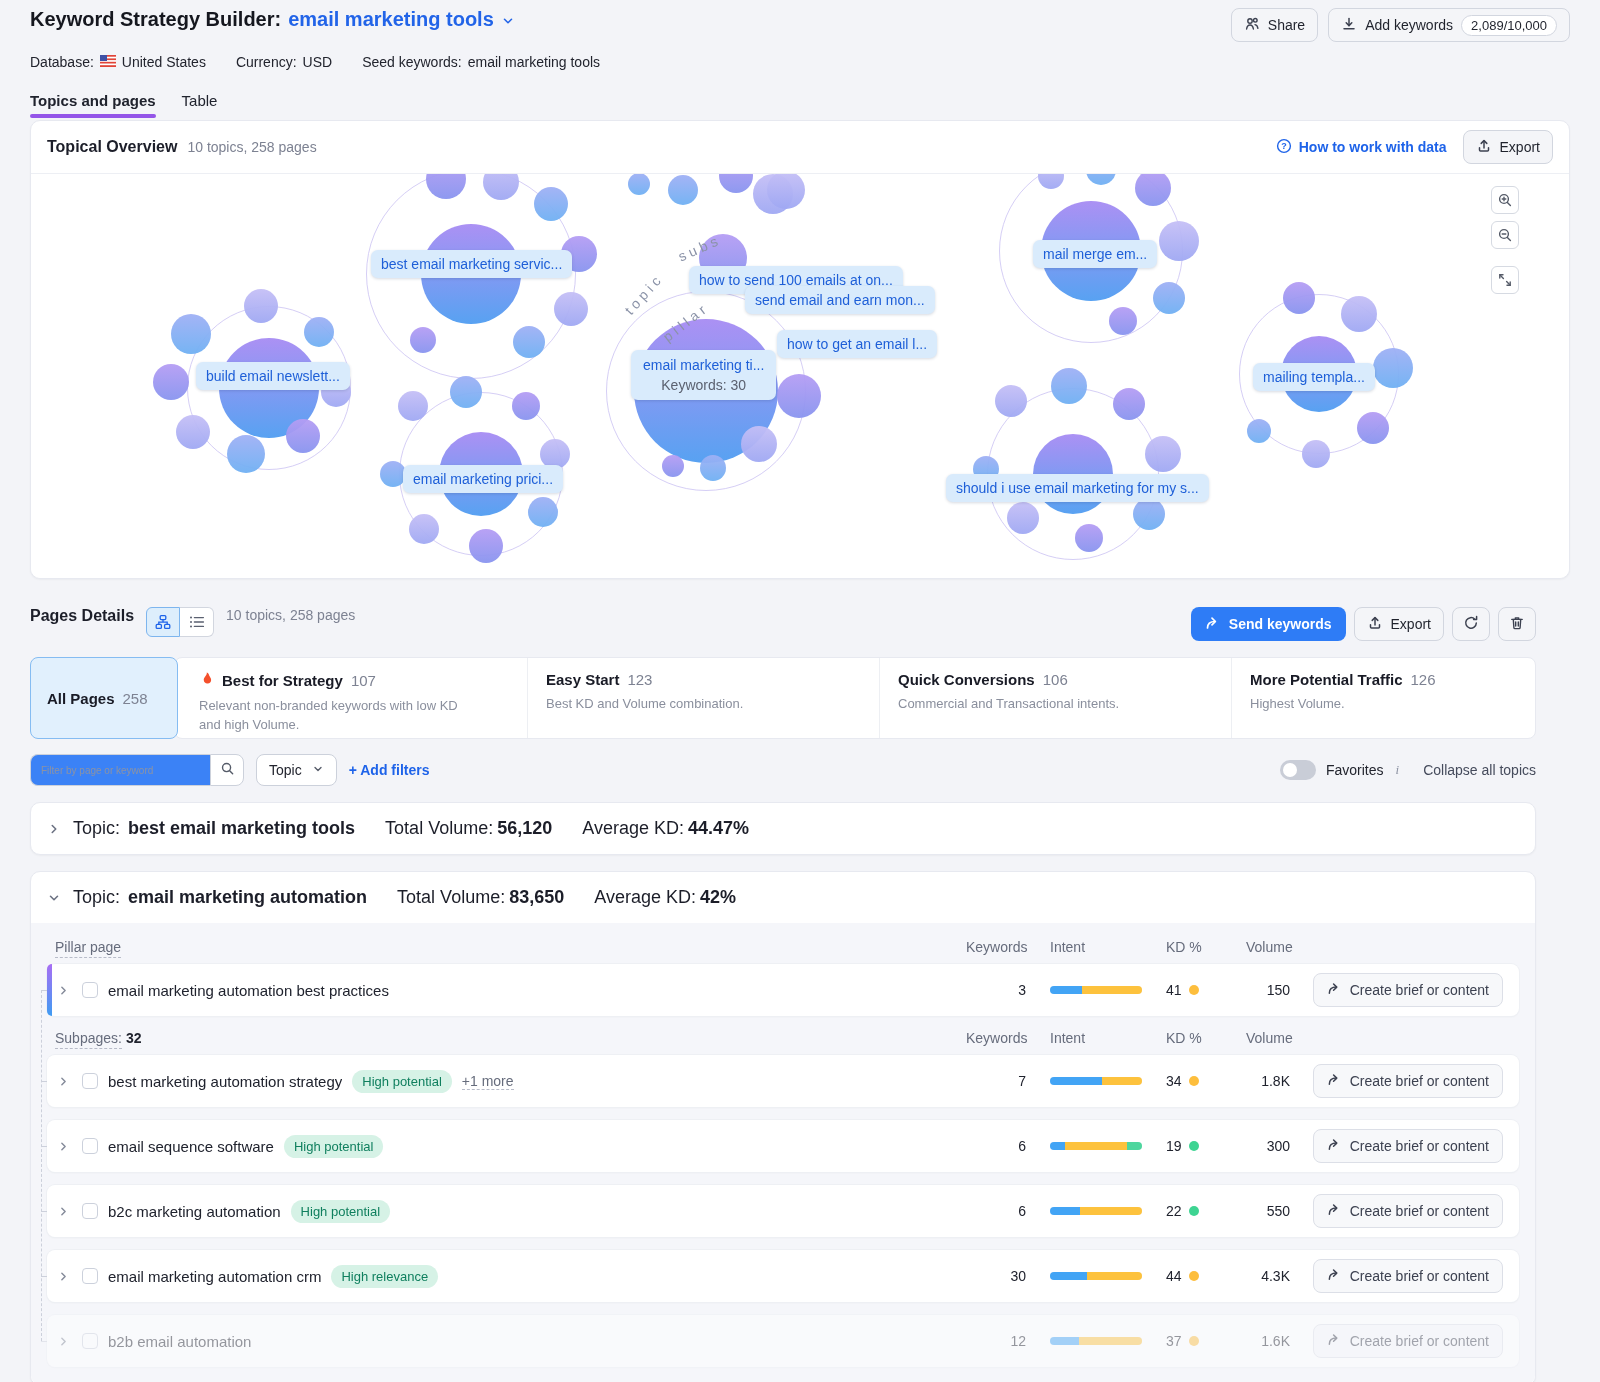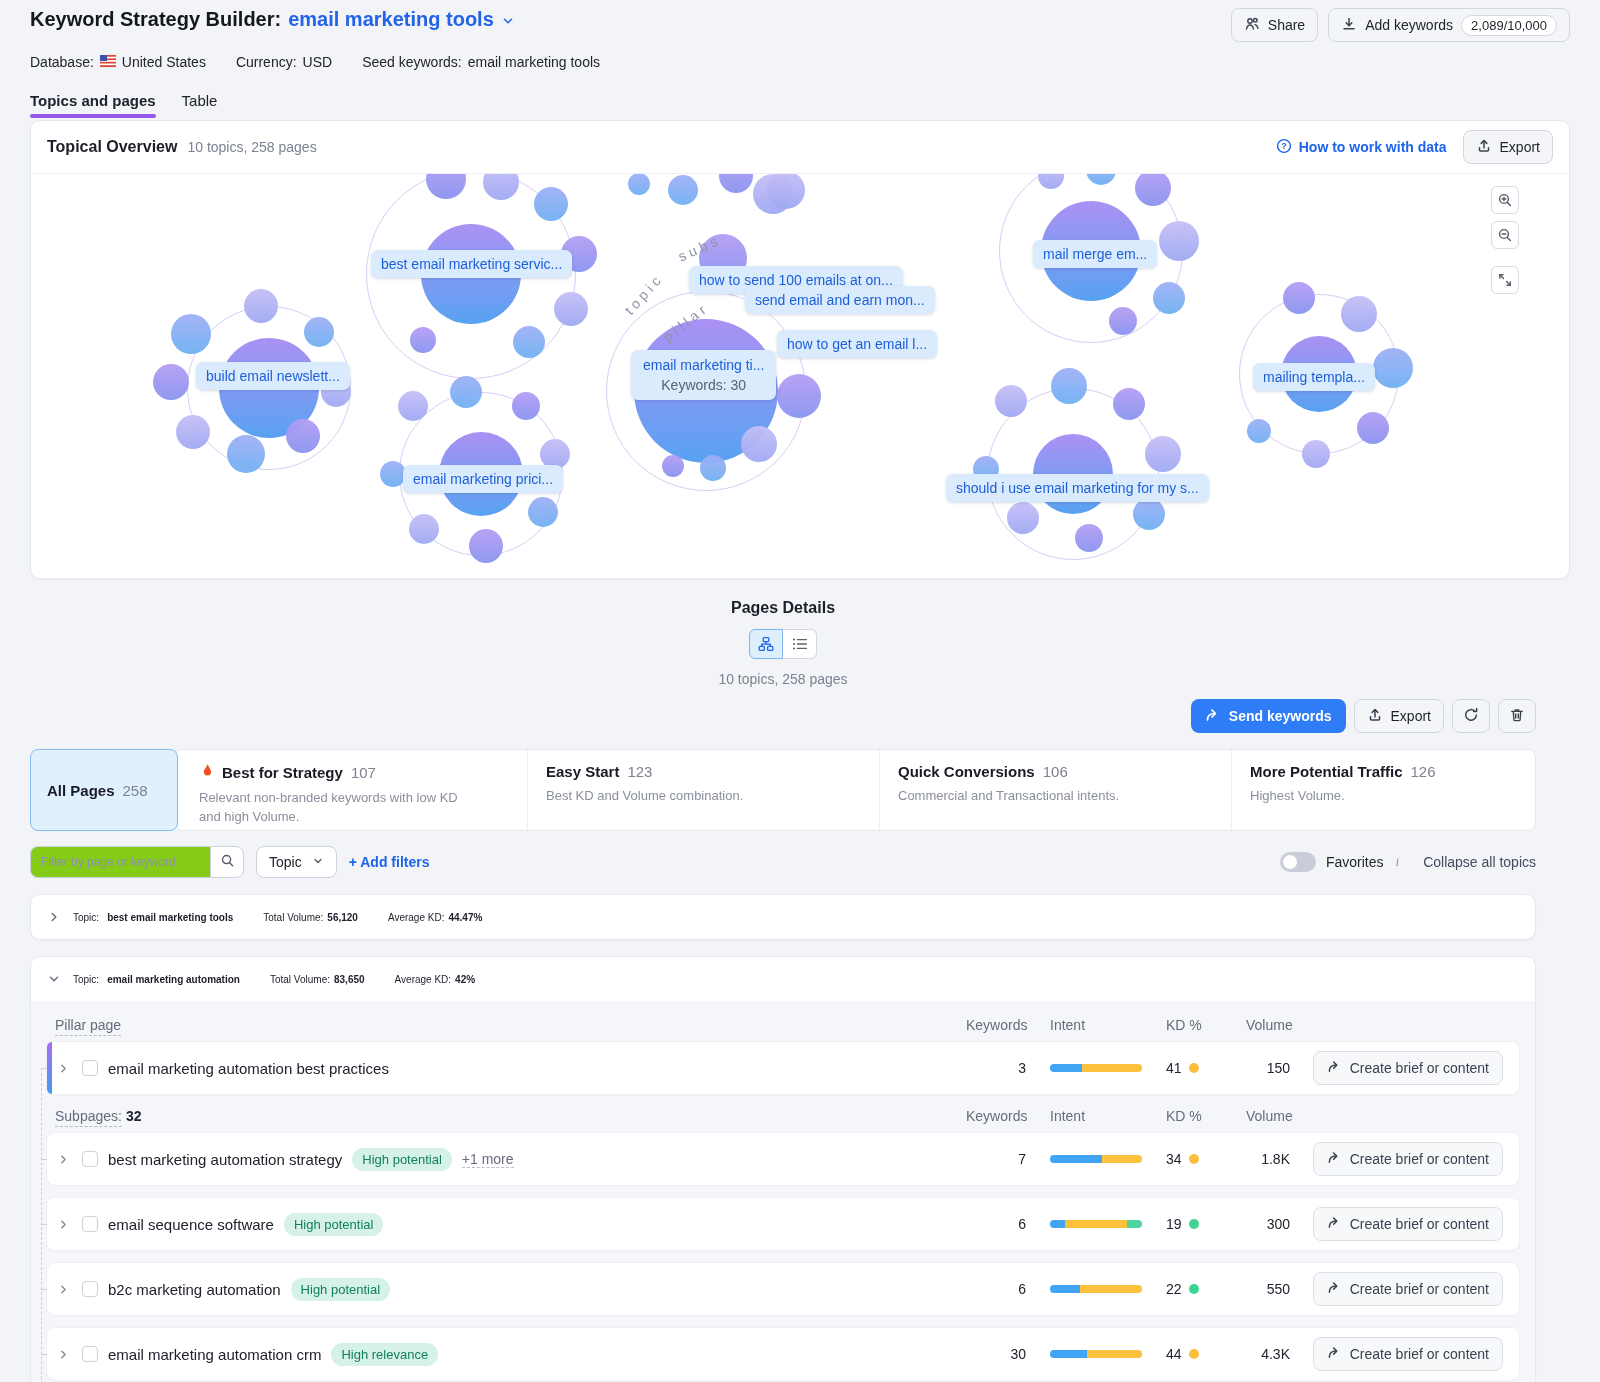--- a/index.html
+++ b/index.html
@@ -49,21 +49,21 @@
   .btip { text-align: center; padding: 8px 12px; }
   .btip .l2 { display: block; color: #5b6170; margin-top: 6px; font-size: 14px; }
   .ringword { position: absolute; z-index: 2; color: #8b93a8; font-size: 14px; letter-spacing: 4px; }
   .zoombtns { position: absolute; right: 50px; top: 12px; z-index: 5; display: flex; flex-direction: column; gap: 7px; }
   .zbtn { width: 28px; height: 28px; background: #fff; border: 1px solid #d6dae2; border-radius: 6px;
     display: flex; align-items: center; justify-content: center; color: #555b68; cursor: pointer; padding:0; }
   .zbtn.fit { margin-top: 10px; }
 
   
   .lower { margin-right: 34px; }
-  .pd-row { display: flex; align-items: center; margin-top: 20px; gap: 12px; flex-direction: column; }
+  .pd-row { display: flex; align-items: flex-start; margin-top: 28px; gap: 12px; }
   .pd-title { font-size: 16px; font-weight: 700; }
   .vtoggle { display: flex; }
   .vbtn { width: 34px; height: 30px; display: flex; align-items: center; justify-content: center;
     border: 1px solid #d2d6df; background: #fff; cursor: pointer; color:#5a6070; padding:0; }
   .vbtn.first { border-radius: 6px 0 0 6px; }
   .vbtn.last { border-radius: 0 6px 6px 0; border-left: none; }
   .vbtn.active { background: #ddeefc; border-color: #7db5ee; color: #1e63e9; }
   .pd-sub { font-size: 14px; color: #7d8292; }
   .pd-right { margin-left: auto; display: flex; gap: 8px; align-items: center; }
   .blue-btn { display: inline-flex; gap: 8px; align-items: center; height: 34px; padding: 0 14px;
@@ -81,38 +81,38 @@
   .strat-sec { padding: 13px 18px 0 18px; border-left: 1px solid #edeff3; min-height: 80px; cursor: pointer; }
   .strat-sec:first-child { border-left: none; padding-left: 24px; }
   .ss-top { display: flex; align-items: center; gap: 8px; font-size: 15px; }
   .ss-label { font-weight: 700; color:#191b26; }
   .ss-count { color: #7d8292; }
   .ss-desc { margin-top: 7px; font-size: 13px; color: #8a8f9d; line-height: 1.45; max-width: 330px; }
 
   .filters { display: flex; align-items: center; gap: 12px; margin-top: 15px; }
   .searchbox { display: flex; }
   .searchbox input { width: 180px; height: 32px; border: 1px solid #ccd1db; border-right: none;
-    border-radius: 8px 0 0 8px; padding: 0 10px; font-size: 12px; font-family: inherit; color: #2a2d38;
-    outline: none; background: #84cc16; }
+    border-radius: 8px 0 0 8px; padding: 0 10px; font-size: 10px; font-family: inherit; color: #2a2d38;
+    outline: none; background: #3b82f6; }
   .searchbox input::placeholder { color: #8d93a3; }
   .search-btn { width: 34px; height: 32px; border: 1px solid #ccd1db; border-radius: 0 8px 8px 0;
     background: #fff; display: flex; align-items: center; justify-content: center; color: #555b68; cursor: pointer; padding:0; }
   .drop { height: 32px; display: inline-flex; align-items: center; gap: 10px; border: 1px solid #ccd1db;
     background: #fff; border-radius: 8px; padding: 0 12px; font-size: 14px; cursor: pointer; color:#22242e; }
   .addf { color: #1e63e9; font-size: 14px; font-weight: 600; cursor: pointer; }
   .filters-right { margin-left: auto; display: flex; align-items: center; gap: 10px; }
   .toggle { width: 36px; height: 20px; border-radius: 10px; background: #c9cdd7; position: relative; cursor: pointer; border:none; }
   .toggle::after { content: ""; position: absolute; left: 3px; top: 3px; width: 14px; height: 14px; border-radius: 50%; background: #fff; }
   .fav { font-size: 14px; color:#22242e; }
   .info-i { color: #8d93a3; font-size: 13px; font-family: "Liberation Serif", serif; font-style: italic; padding: 0 2px; cursor: pointer; }
   .collapse { font-size: 14px; color: #454b5c; margin-left: 12px; cursor: pointer; }
 
   
   .topic-card { margin-top: 16px; background: #fff; border: 1px solid #e7e9f0; border-radius: 10px; box-shadow: 0 1px 2px rgba(22,24,33,.04); }
-  .topic-head { display: flex; align-items: center; gap: 8px; padding: 15px 16px; font-size: 10px; }
+  .topic-head { display: flex; align-items: center; gap: 8px; padding: 15px 16px; font-size: 18px; }
   .t-chev { color: #6b7182; display: flex; cursor: pointer; }
   .tprefix { margin-left: 4px; }
   .tname { font-weight: 700; }
   .tmeta { margin-left: 22px; }
   .tmeta b { margin-left: 4px; }
   .topic-body { background: #f5f6fa; border-radius: 0 0 10px 10px; padding: 2px 16px 18px; }
 
   .cols, .prow { display: grid; grid-template-columns: minmax(0,1fr) 60px 92px 56px 44px 189px; column-gap: 24px; align-items: center; }
   .cols { padding: 14px 16px 9px 8px; font-size: 14px; color: #666c7c; }
   .dashed { border-bottom: 1px dashed #b8bcc9; padding-bottom: 2px; }

